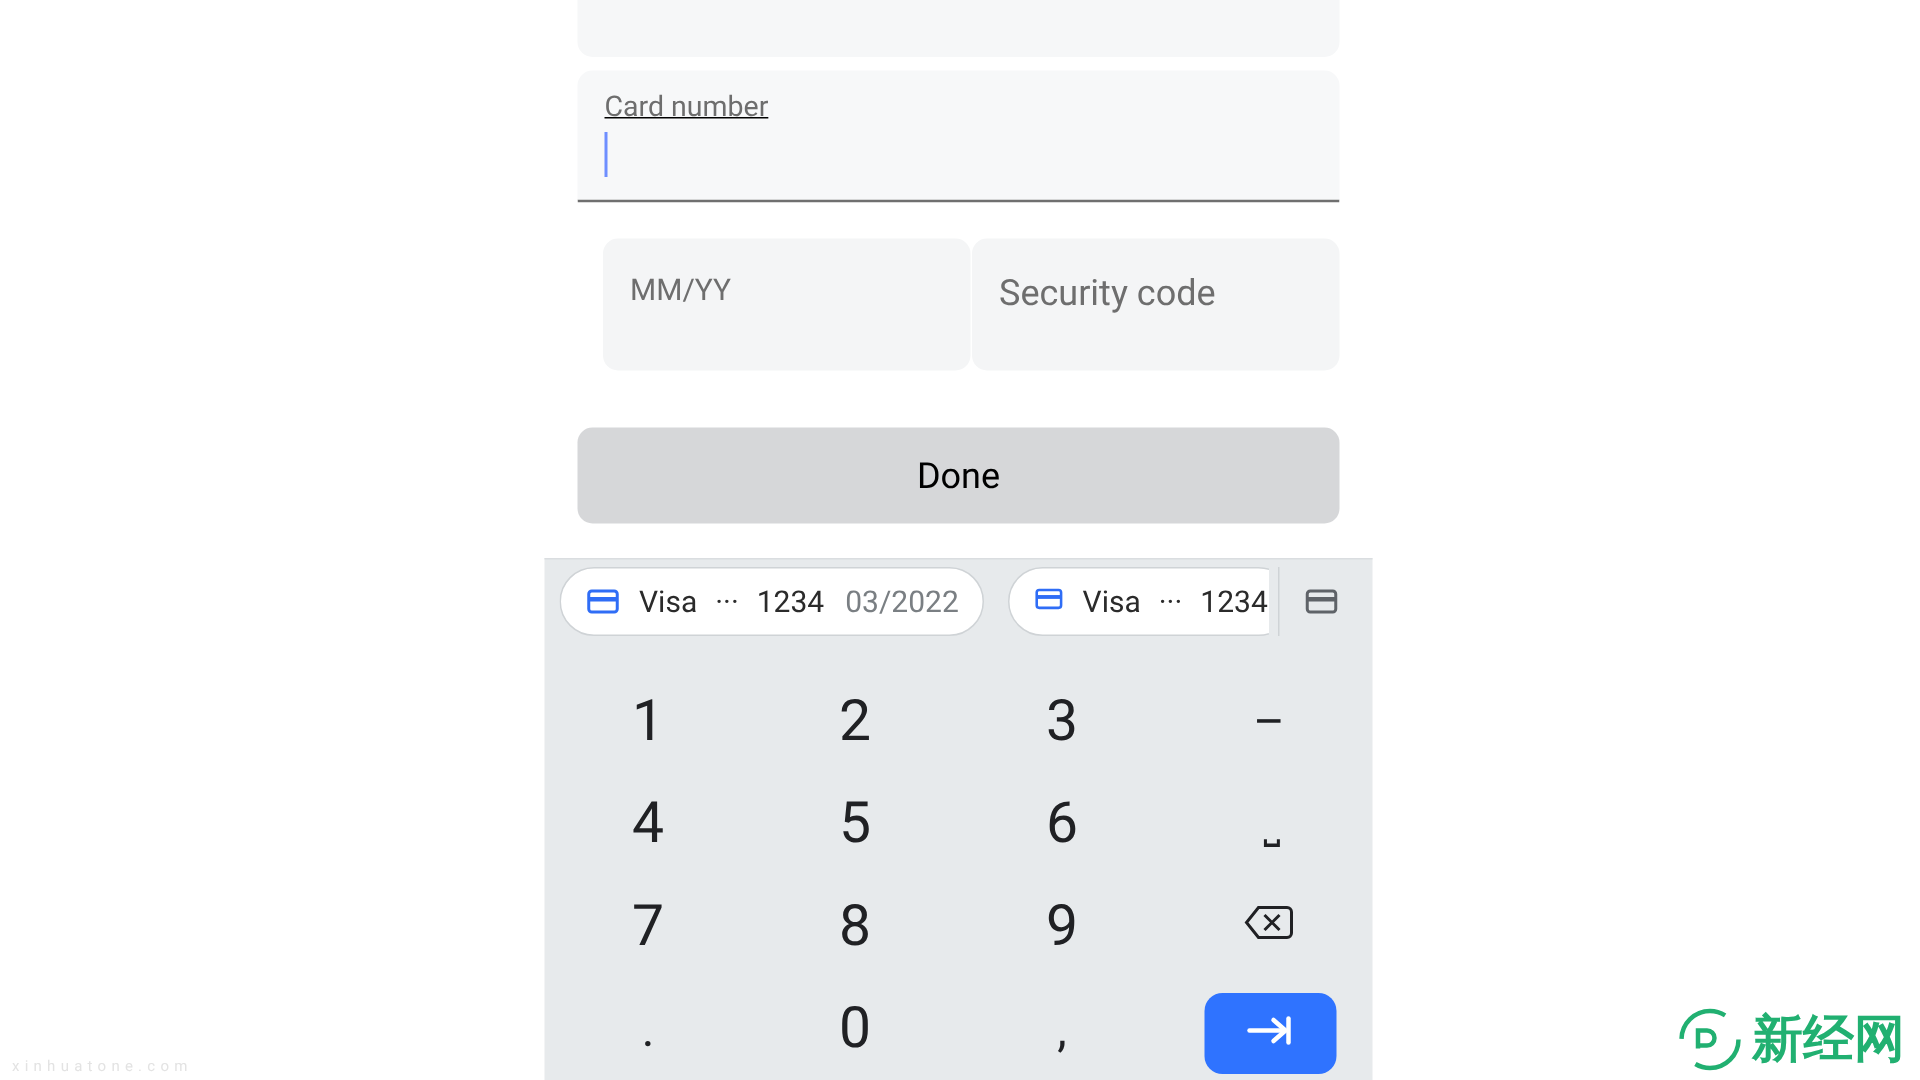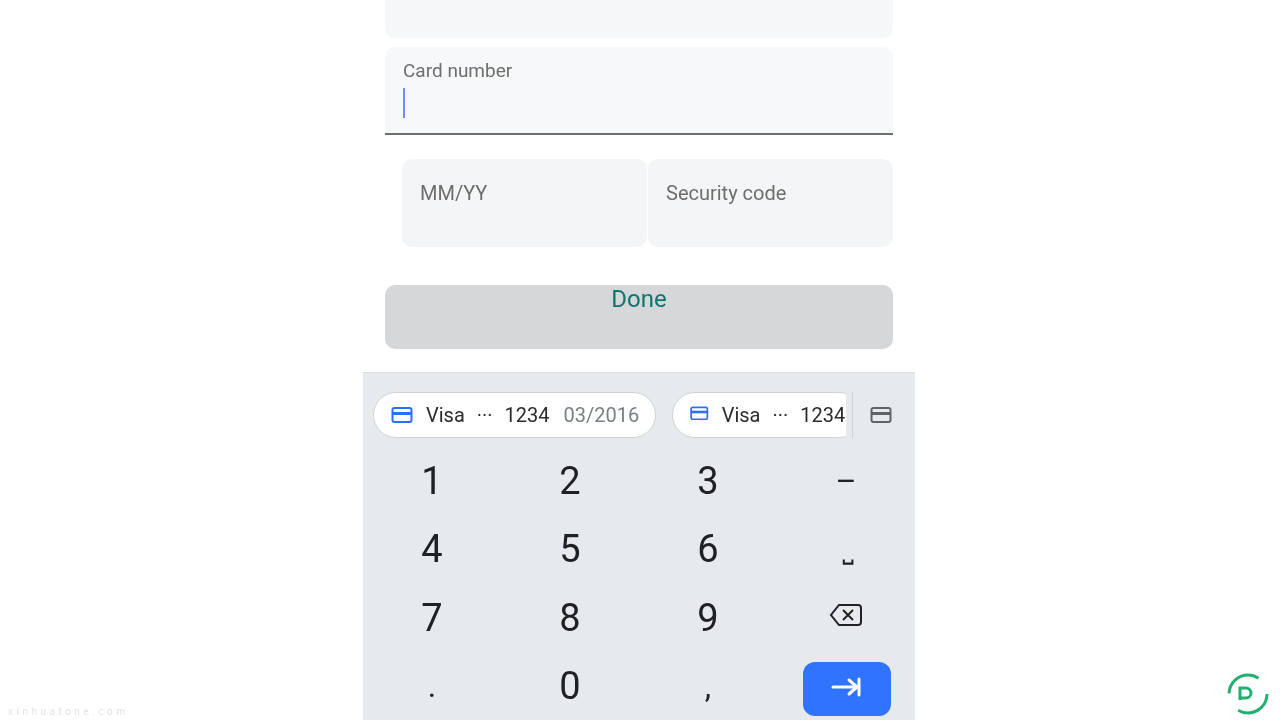--- a/index.html
+++ b/index.html
@@ -14,54 +14,55 @@
     position: absolute; left: 22px; right: 22px; top: -48px; height: 86px;
     background: #f6f7f8; border-radius: 10px;
   }
 
   
   .field-card {
     position: absolute; left: 22px; right: 22px; top: 47px; height: 88px;
     background: #f7f8f9; border-radius: 10px 10px 0 0;
     border-bottom: 2px solid #6f6f6f;
     padding: 12px 18px 0;
+    text-decoration: underline;
   }
   .field-card .label { color: #6e6e6e; font-size: 19px; }
   .caret {
     position: absolute; left: 40px; top: 88px;
     width: 2px; height: 30px; background: #6e8eff;
     animation: blink 1.15s steps(1) infinite;
   }
   @keyframes blink { 50% { opacity: 0; } }
 
   
   .field-mm {
     position: absolute; left: 39px; top: 159px; width: 245px; height: 88px;
     background: #f4f5f6; border-radius: 10px;
     padding: 22px 18px; color: #6e6e6e; font-size: 20px;
   }
   .field-sec {
     position: absolute; left: 285px; top: 159px; right: 22px; height: 88px;
     background: #f4f5f6; border-radius: 10px;
-    padding: 22px 18px; color: #6e6e6e; font-size: 20px;
+    padding: 22px 18px; color: #6e6e6e; font-size: 24px;
   }
 
   
   .done {
     position: absolute; left: 22px; right: 22px; top: 285px; height: 64px;
     background: #d6d7d9; border-radius: 10px;
-    display: flex; align-items: flex-start; justify-content: center;
-    color: #0f766e; font-size: 24px;
+    display: flex; align-items: center; justify-content: center;
+    color: #000000; font-size: 24px;
   }
 
   
   .kb { position: absolute; left: 0; right: 0; top: 372px; bottom: 0; background: #e7eaec; border-top: 1px solid #dadde0; }
 
   
-  .strip { position: absolute; left: 0; right: 0; top: 5px; height: 60px; display: flex; align-items: flex-end; padding: 0 10px; }
+  .strip { position: absolute; left: 0; right: 0; top: 5px; height: 60px; display: flex; align-items: flex-start; padding: 0 10px; }
   .chips { display: flex; gap: 16px; overflow: hidden; width: 477px; }
   .chip {
     flex: 0 0 auto; height: 46px; border-radius: 24px;
     background: #fff; border: 1px solid #cfd3d6;
     display: flex; align-items: center; gap: 12px; padding: 0 16px;
     font-size: 20px; color: #2b2b2b;
   }
   .chip .expiry { color: #7a7f83; margin-left: 2px; }
   .chip-2 { width: 190px; }
   .divider { width: 1px; height: 46px; background: #cfd3d6; margin: 0 4px 0 6px; }
@@ -121,21 +122,21 @@
           <div class="chip">
             <span class="cc-icon">
               <svg viewBox="0 0 24 24" fill="none">
                   <rect x="2.5" y="5" width="19" height="14" rx="2" stroke="#2f6df6" stroke-width="2"></rect>
                   <rect x="2.5" y="9" width="19" height="3" fill="#2f6df6"></rect>
                 </svg>
             </span>
             <span>Visa</span>
             <span>···</span>
             <span>1234</span>
-            <span class="expiry">03/2016</span>
+            <span class="expiry">03/2022</span>
           </div>
           <div class="chip chip-2">
             <span class="cc-icon">
               <svg viewBox="0 0 24 24" fill="none">
                   <rect x="2.5" y="5" width="19" height="14" rx="2" stroke="#2f6df6" stroke-width="2"></rect>
                   <rect x="2.5" y="9" width="19" height="3" fill="#2f6df6"></rect>
                 </svg>
             </span>
             <span>Visa</span>
             <span>···</span>
@@ -221,14 +222,15 @@
       </div>
     </div>
   </div>
 
   <div class="wm-left">xinhuatone.com</div>
   <div class="wm-right">
     <svg viewBox="0 0 44 44">
         <circle cx="22" cy="22" r="19" fill="none" stroke="#21b071" stroke-width="3" stroke-dasharray="40 20"></circle>
         <path d="M14 28 V16 h6 a5 5 0 0 1 0 10 H14" fill="none" stroke="#21b071" stroke-width="3"></path>
       </svg>
+    <span class="cn">新经网</span>
   </div>
 </div>
 
 </body></html>

